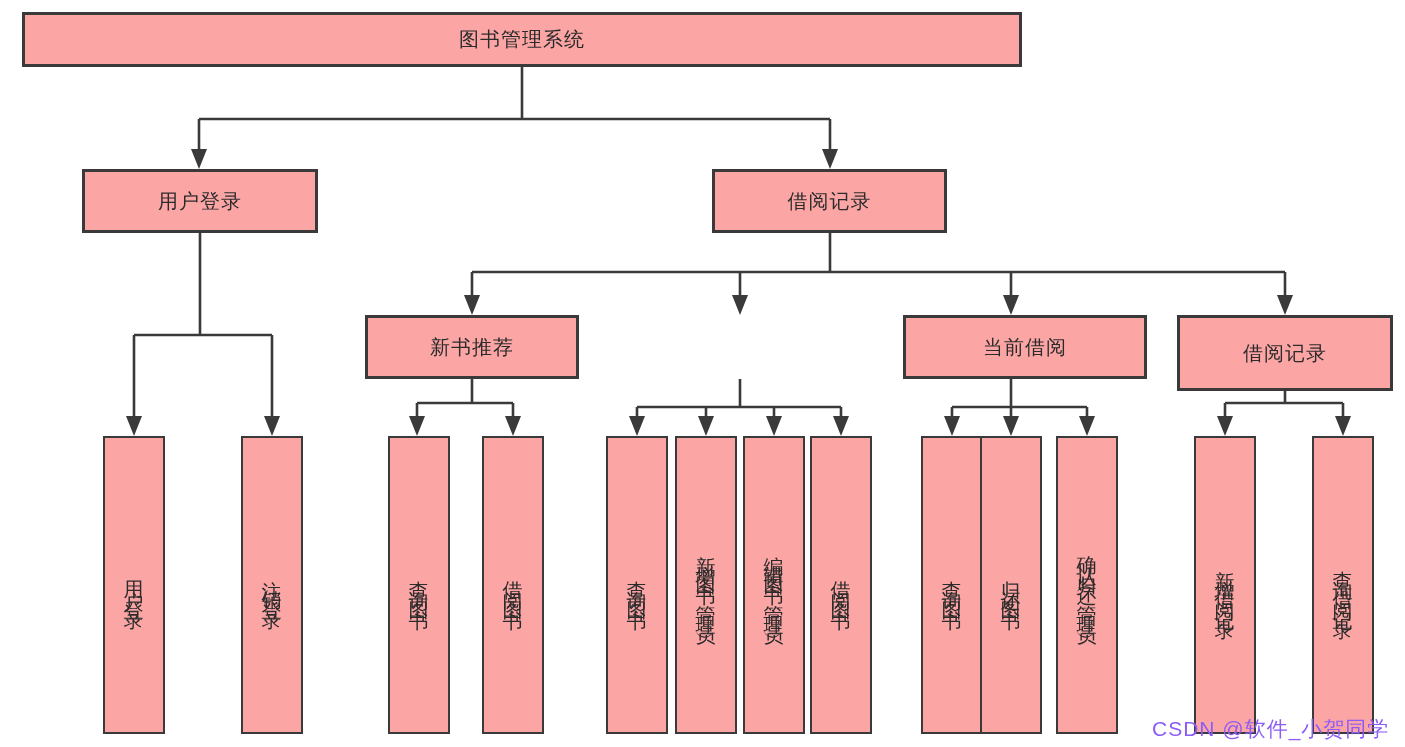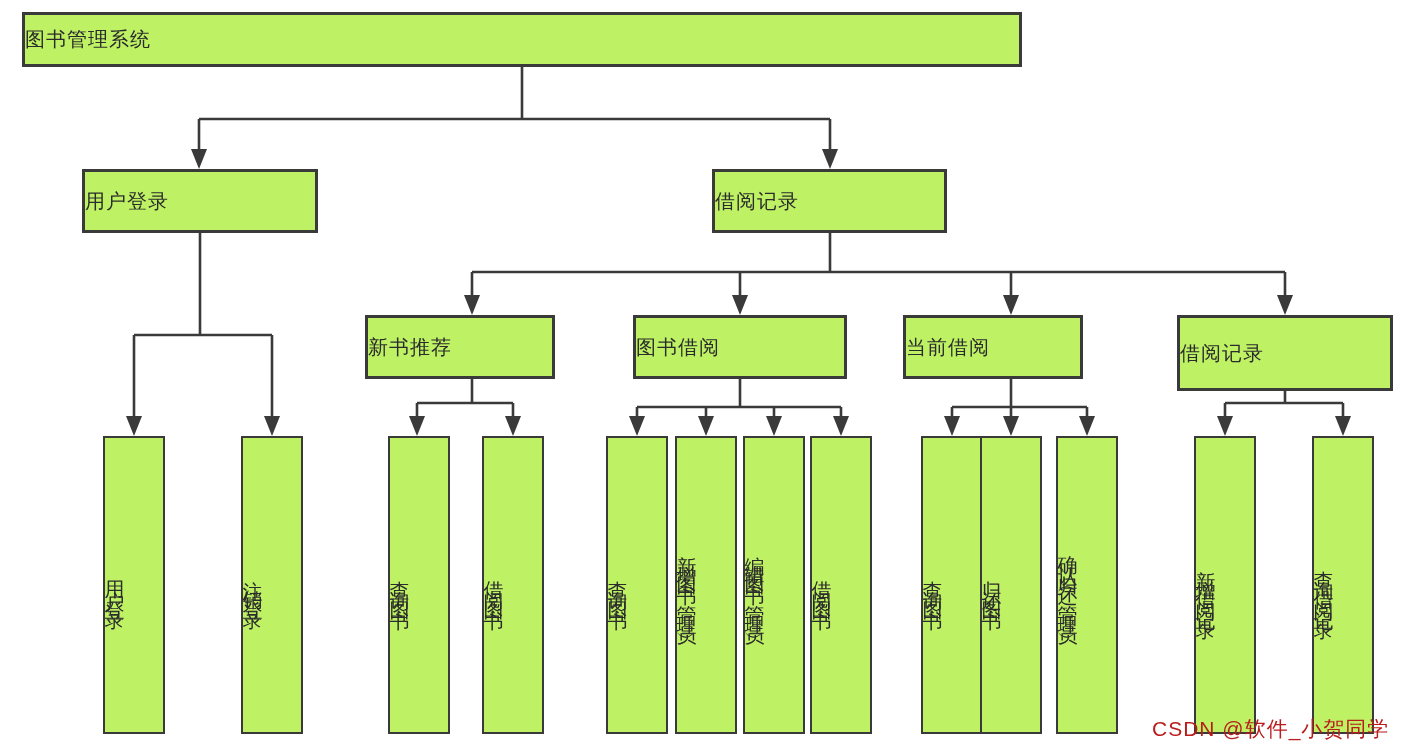--- a/index.html
+++ b/index.html
@@ -18,25 +18,25 @@
   #connectors {
     position: absolute;
     left: 0;
     top: 0;
     width: 1405px;
     height: 747px;
   }
   .node {
     position: absolute;
     box-sizing: border-box;
-    background: #bef264;
+    background: #fca5a5;
     border: 3px solid #3a3a3a;
     display: flex;
     align-items: center;
-    justify-content: flex-start;
+    justify-content: center;
     color: #2b2b2b;
   }
   .node .h-label {
     font-size: 20px;
     letter-spacing: 1px;
     white-space: nowrap;
   }
   .leaf {
     border-width: 2.5px;
   }
@@ -46,21 +46,21 @@
     font-size: 20px;
     line-height: 1;
     letter-spacing: 0.5em;
     white-space: nowrap;
   }
   #watermark {
     position: absolute;
     left: 1152px;
     top: 715px;
     font-size: 21px;
-    color: #b91c1c;
+    color: #8b5cf6;
     letter-spacing: 1px;
     white-space: nowrap;
   }
 </style>
 </head>
 <body>
 
 <div id="stage">
 
   <svg id="connectors" viewBox="0 0 1405 747" xmlns="http://www.w3.org/2000/svg">
@@ -100,27 +100,24 @@
     <span class="h-label">图书管理系统</span>
   </div>
 
   <div class="node" style="left:82px; top:169px; width:236px; height:64px">
     <span class="h-label">用户登录</span>
   </div>
   <div class="node" style="left:712px; top:169px; width:235px; height:64px">
     <span class="h-label">借阅记录</span>
   </div>
 
-  <div class="node" style="left:365px; top:315px; width:190px; height:64px">
+  <div class="node" style="left:365px; top:315px; width:214px; height:64px">
     <span class="h-label">新书推荐</span>
   </div>
-  <div class="node" style="left:633px; top:315px; width:214px; height:64px">
-    <span class="h-label">图书借阅</span>
-  </div>
-  <div class="node" style="left:903px; top:315px; width:180px; height:64px">
+  <div class="node" style="left:903px; top:315px; width:244px; height:64px">
     <span class="h-label">当前借阅</span>
   </div>
   <div class="node" style="left:1177px; top:315px; width:216px; height:76px">
     <span class="h-label">借阅记录</span>
   </div>
 
   <div class="node leaf" style="left:103px; top:436px; width:62px; height:298px">
     <span class="v-label">用户登录</span>
   </div>
   <div class="node leaf" style="left:241px; top:436px; width:62px; height:298px">

